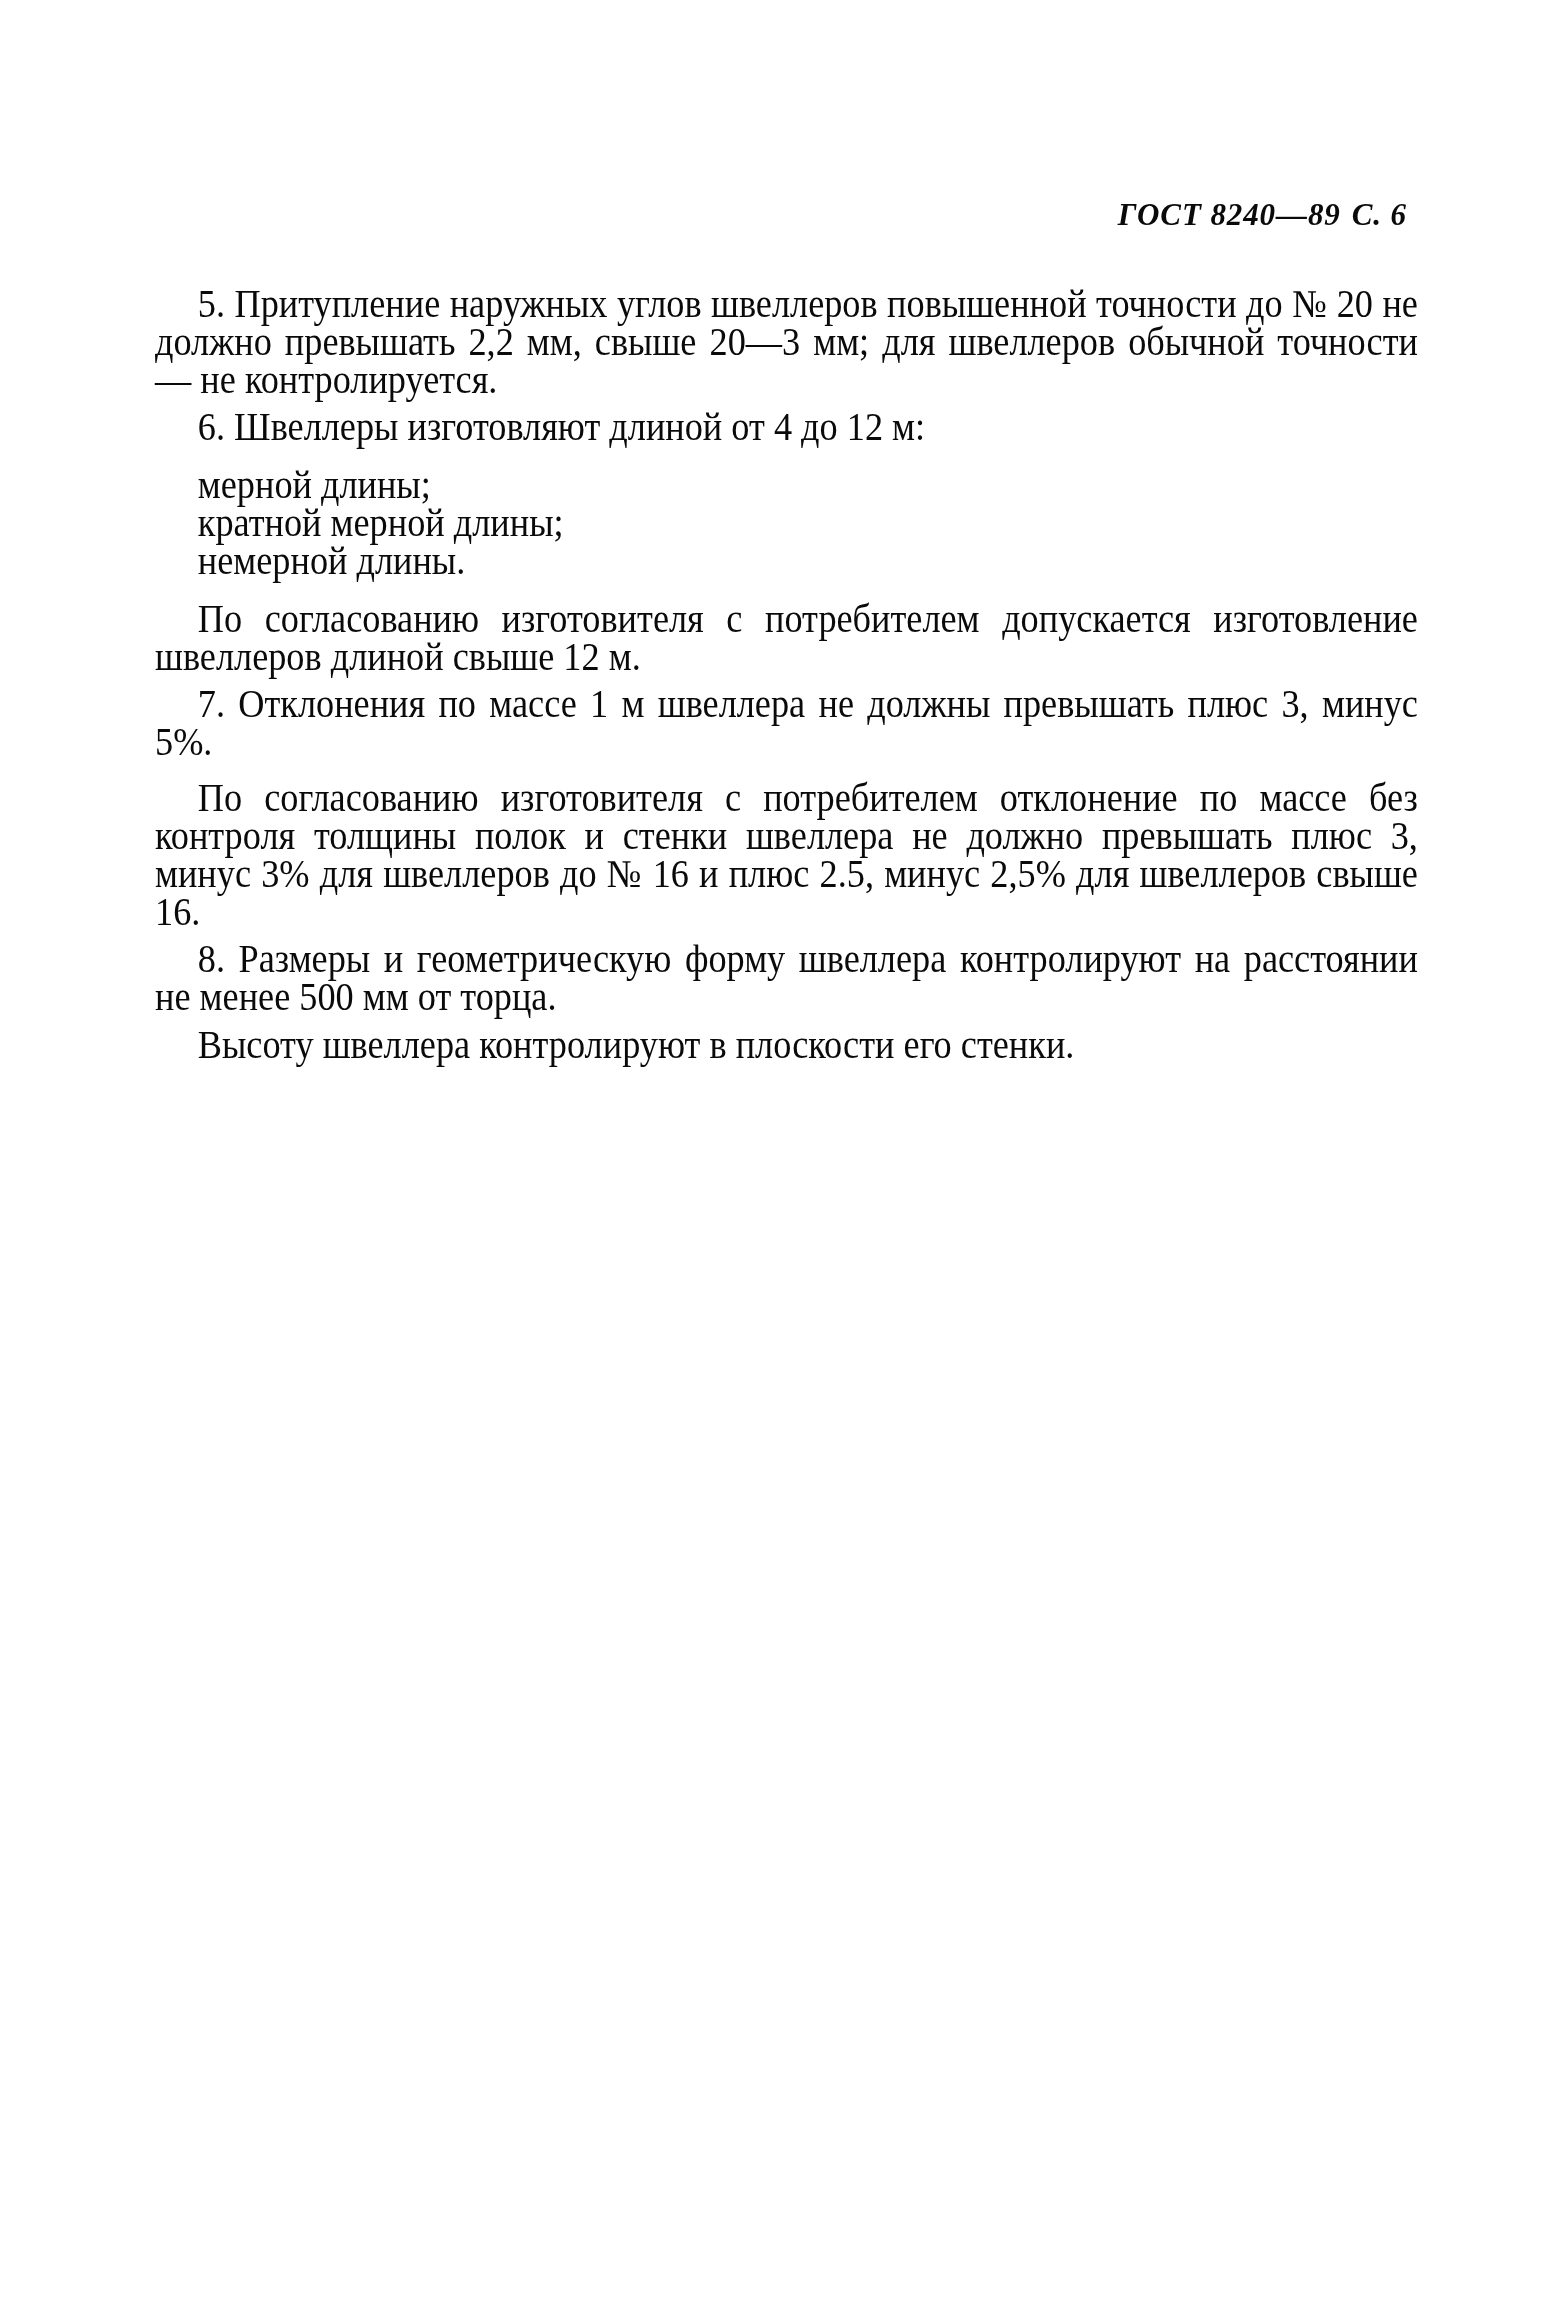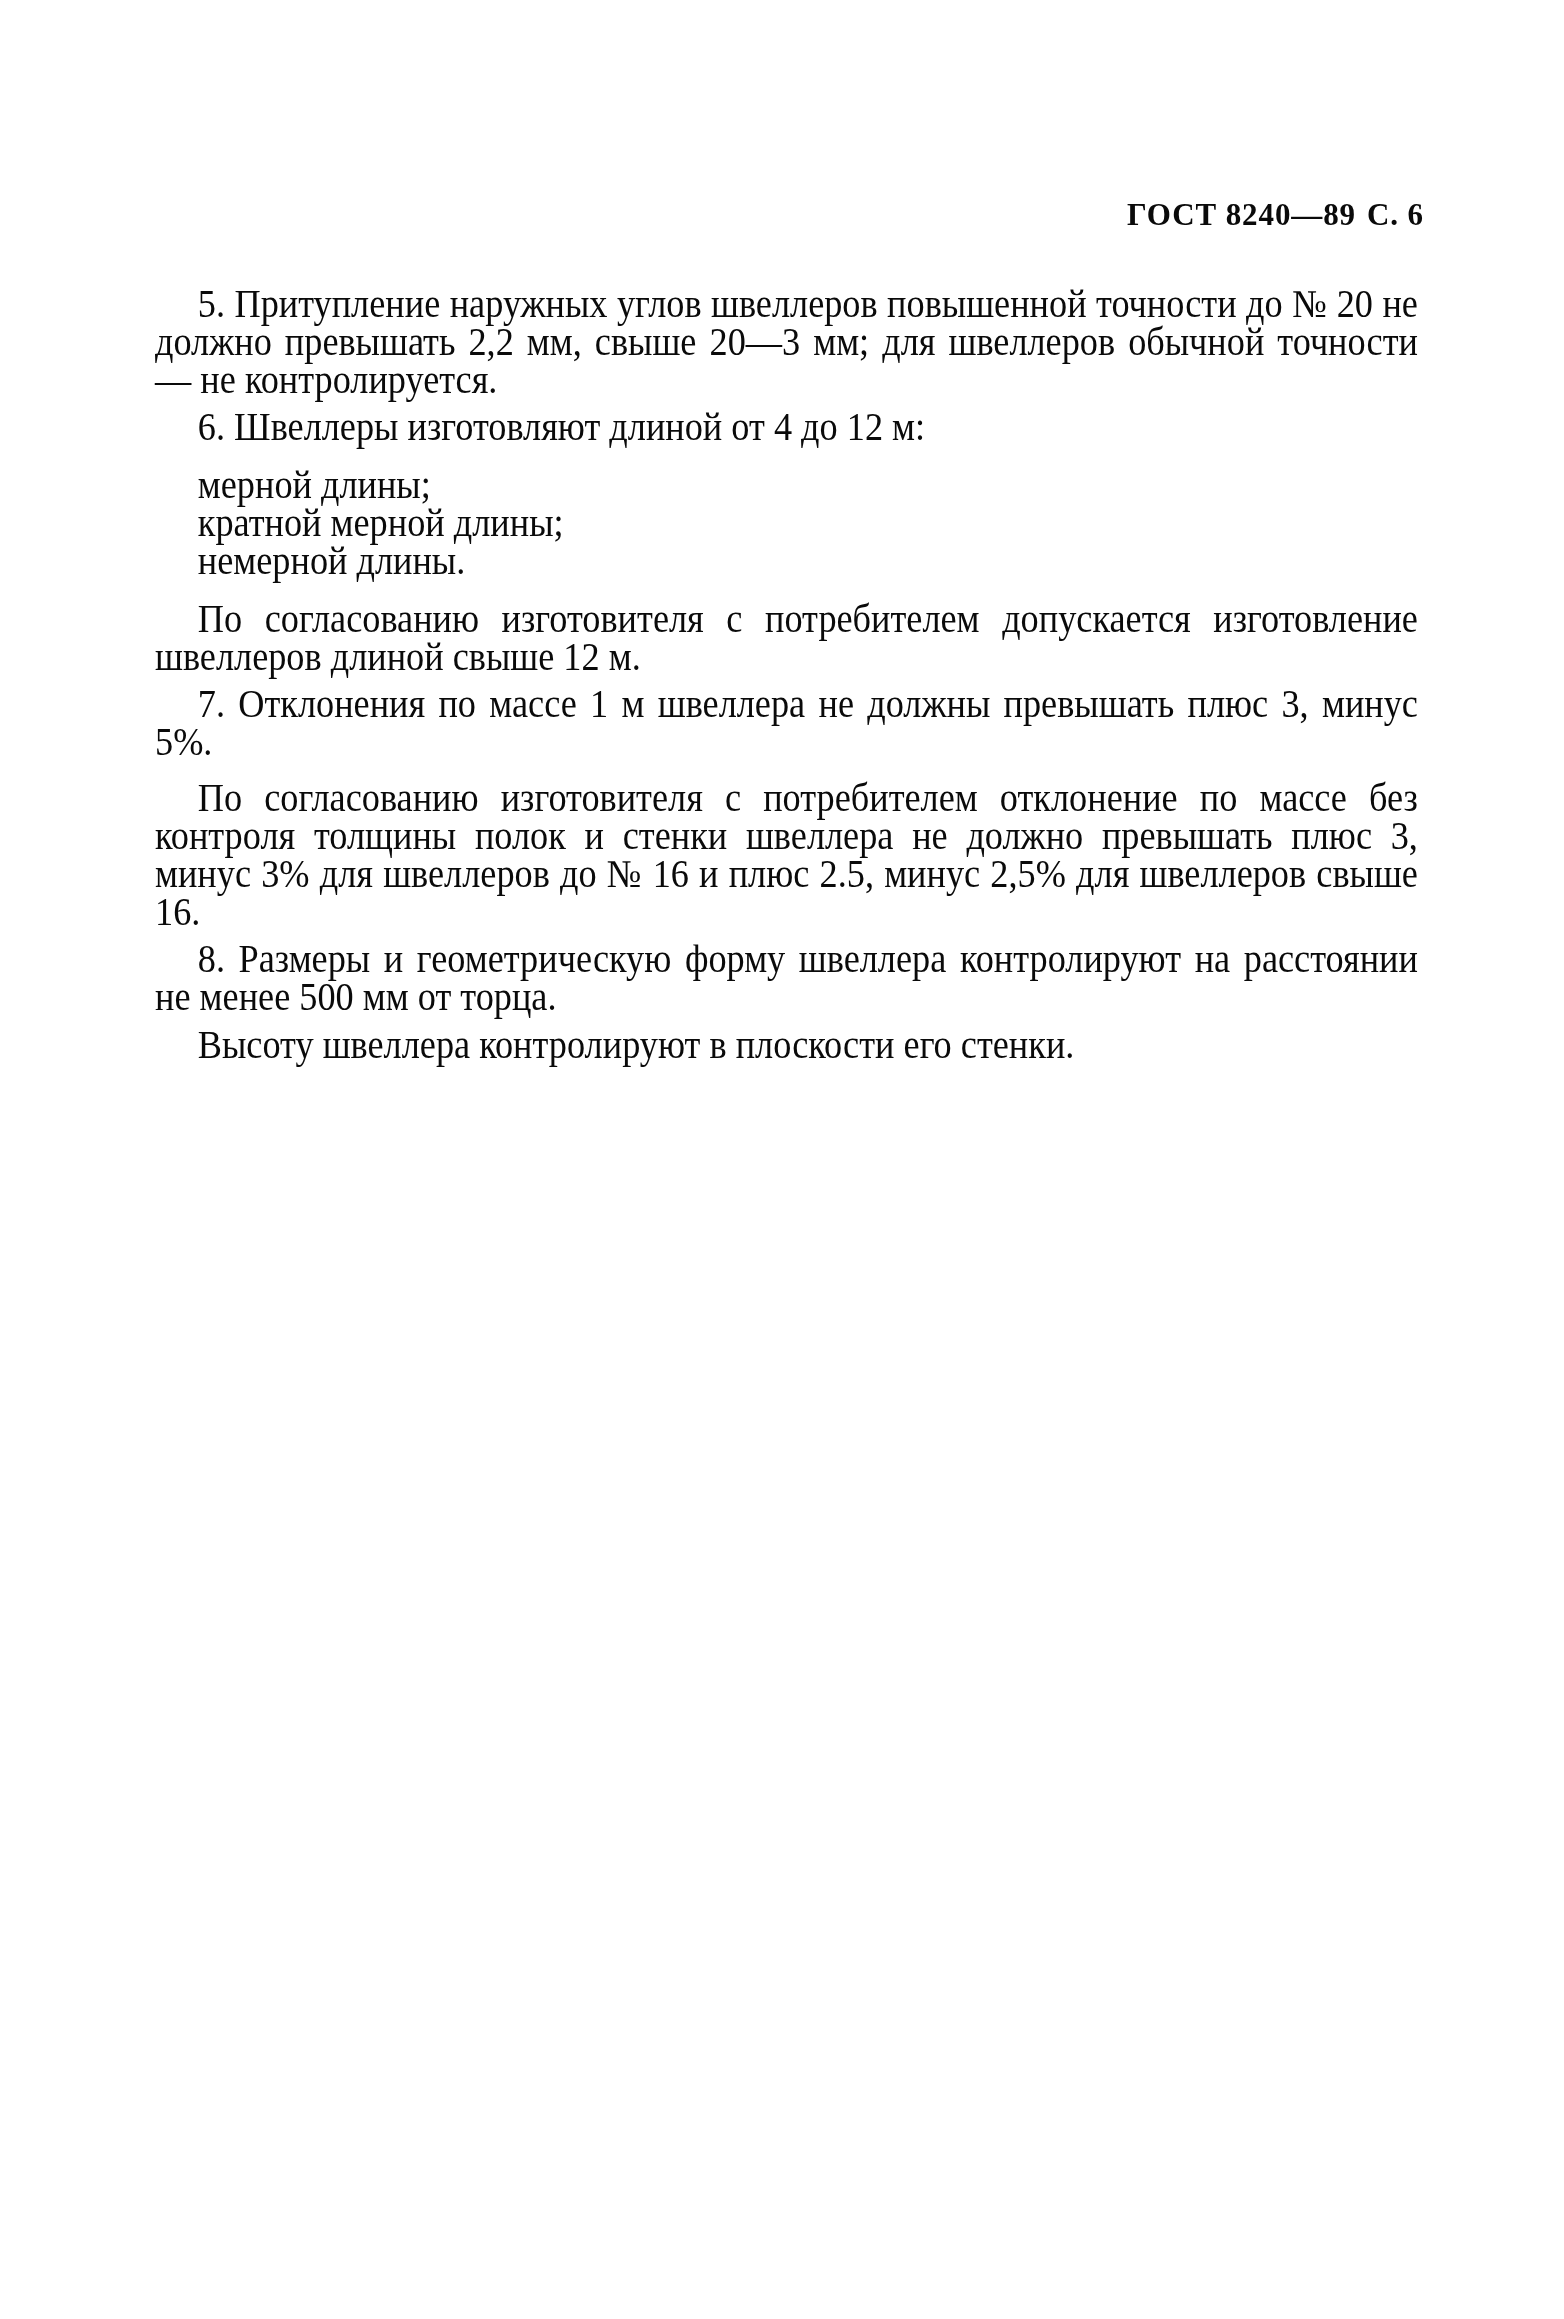--- a/index.html
+++ b/index.html
@@ -11,25 +11,26 @@
       width: 1564px;
       height: 2320px;
       position: relative;
       overflow: hidden;
       font-family: "Liberation Serif", "DejaVu Serif", serif;
       color: #0a0a0a;
     }
     .page-header {
       position: absolute;
       top: 197px;
-      right: 140px;
+      right: 157px;
       font-size: 31px;
       font-weight: bold;
       letter-spacing: 0.9px;
       white-space: nowrap;
+      font-style: italic;
     }
     .page-header span { margin-left: 11px; }
     .content {
       position: absolute;
       top: 285px;
       left: 155px;
       width: 1263px;
       font-size: 39px;
       line-height: 38px;
       text-align: justify;

